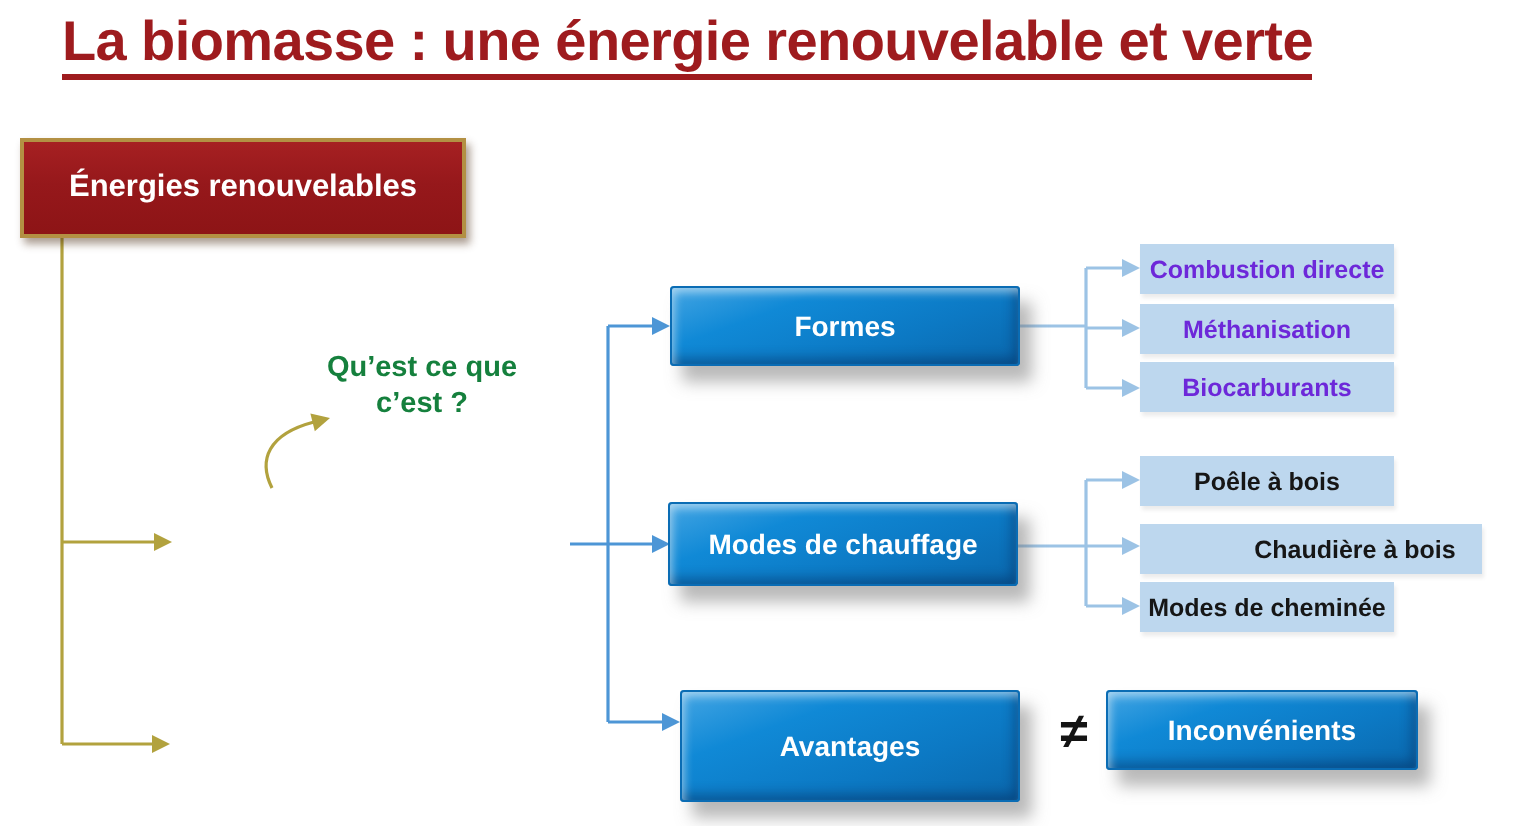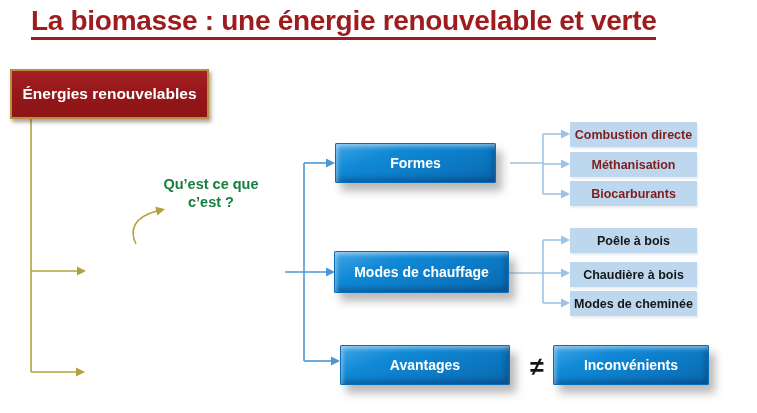--- a/index.html
+++ b/index.html
@@ -10,21 +10,21 @@
   .title{
     position:absolute;left:15px;top:5px;
     font-size:28px;font-weight:bold;color:#9E1B1E;letter-spacing:-0.3px;
     padding-bottom:0;border-bottom:3px solid #9E1B1E;white-space:nowrap;margin-left:16px;
   }
   .node{
     position:absolute;display:flex;align-items:center;justify-content:center;
     text-align:center;font-weight:bold;box-sizing:border-box;
   }
   .redbox{
-    left:10px;top:69px;width:199px;height:50px;
+    left:10px;top:69px;width:223px;height:50px;
     background:linear-gradient(180deg,#A62022 0%,#96181B 45%,#8D1416 100%);
     border:2px solid #B39043;color:#ffffff;font-size:15.5px;
     box-shadow:2px 3px 4px rgba(70,40,15,.45);
   }
   .olive{
     background:linear-gradient(180deg,#C0B254 0%,#B2A23E 55%,#A99938 100%);
     border-top:1px solid #CEC26E;border-left:1px solid #A39434;border-right:1px solid #8E812F;
     border-bottom:4px solid #7F722A;
     color:#ffffff;box-shadow:2px 3px 3px rgba(0,0,0,.18);
   }
@@ -35,38 +35,38 @@
     color:#15803d;font-weight:bold;font-size:14.5px;line-height:1.25;
   }
   .bluebox{
     background:linear-gradient(160deg,#45A6E4 0%,#1089D6 30%,#0C79C4 65%,#0A67AC 100%);
     border-radius:2px;color:#ffffff;font-size:14px;
     box-shadow:inset 0 0 0 1px #0A6CB4,
                inset 2px 3px 5px rgba(255,255,255,.55),
                inset -3px -4px 6px rgba(0,25,70,.38),
                6px 8px 8px rgba(115,115,115,.5);
   }
-  .formes{left:335px;top:143px;width:161px;height:40px;}
+  .formes{left:335px;top:143px;width:175px;height:40px;}
   .modes{left:334px;top:251px;width:175px;height:42px;}
-  .avantages{left:340px;top:345px;width:170px;height:40px;}
+  .avantages{left:340px;top:345px;width:170px;height:56px;}
   .inconvenients{left:553px;top:345px;width:156px;height:40px;}
   .neq{
     position:absolute;left:518px;top:347px;width:38px;height:38px;
     display:flex;align-items:center;justify-content:center;
     font-size:25px;font-weight:bold;color:#141414;
   }
   .child{
     position:absolute;left:570px;width:127px;height:25px;
     background:#BDD7EE;display:flex;align-items:center;justify-content:center;
     font-weight:bold;font-size:12.5px;box-shadow:1px 2px 2px rgba(0,0,0,.08);
   }
-  .g1{color:#7f1d1d;}
+  .g1{color:#6d28d9;}
   .g2{color:#161616;}
   .c1a{top:122px;} .c1b{top:152px;} .c1c{top:181px;}
-  .c2a{top:228px;} .c2b{top:262px;} .c2c{top:291px;}
+  .c2a{top:228px;} .c2b{top:262px;padding-left:44px;} .c2c{top:291px;}
   .connectors{position:absolute;left:0;top:0;pointer-events:none;}
 </style>
 </head>
 <body>
 
 <div class="canvas">
 
   <div class="title">La biomasse : une énergie renouvelable et verte</div>
 
   <svg class="connectors" width="757" height="413" viewBox="0 0 757 413">

